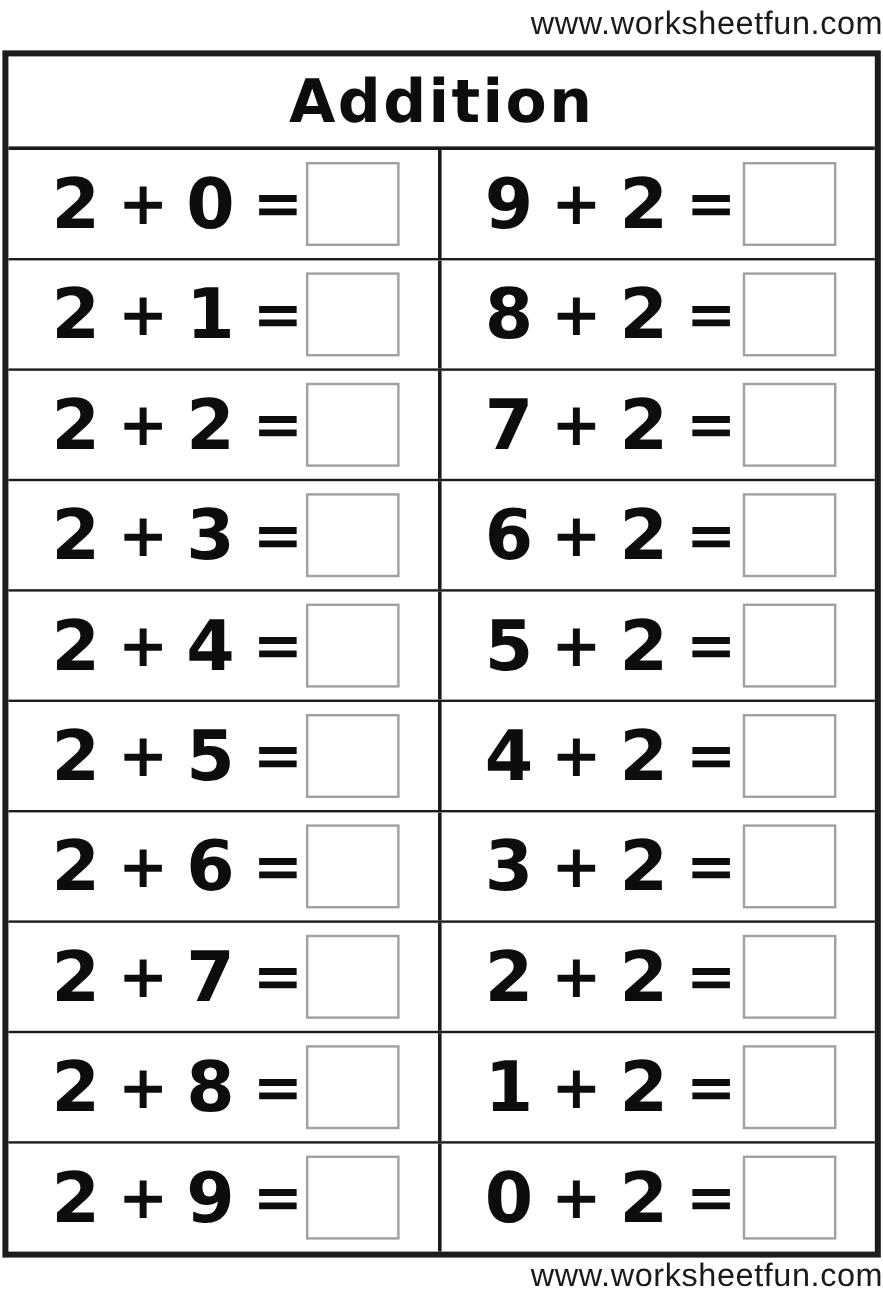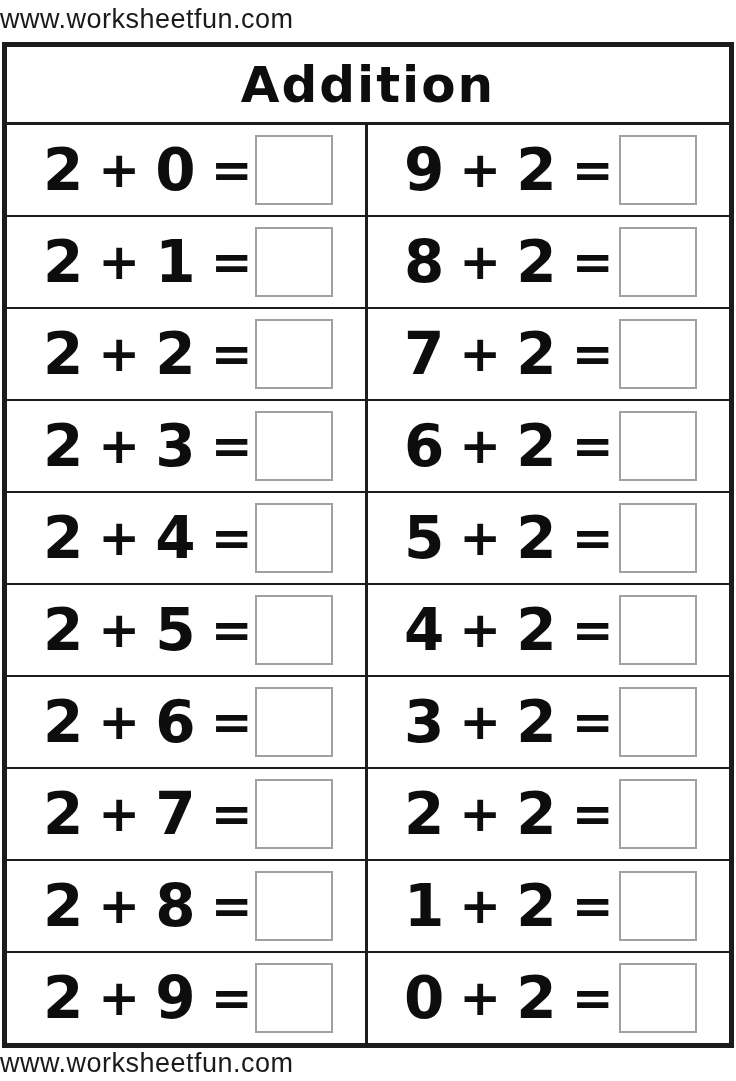--- a/index.html
+++ b/index.html
@@ -9,21 +9,21 @@
     height: 1081px;
     background: #ffffff;
     font-family: "DejaVu Sans", sans-serif;
     color: #0d0d0d;
     overflow: hidden;
   }
   .url-line {
     position: absolute;
     left: 0;
     width: 100%;
-    text-align: left;
+    text-align: right;
     font-family: "Liberation Sans", sans-serif;
     font-size: 27px;
     letter-spacing: 0.5px;
     color: #1a1a1a;
   }
   .url-top { top: 4px; }
   .url-bottom { bottom: 2px; }
 
   .worksheet-table {
     position: absolute;

